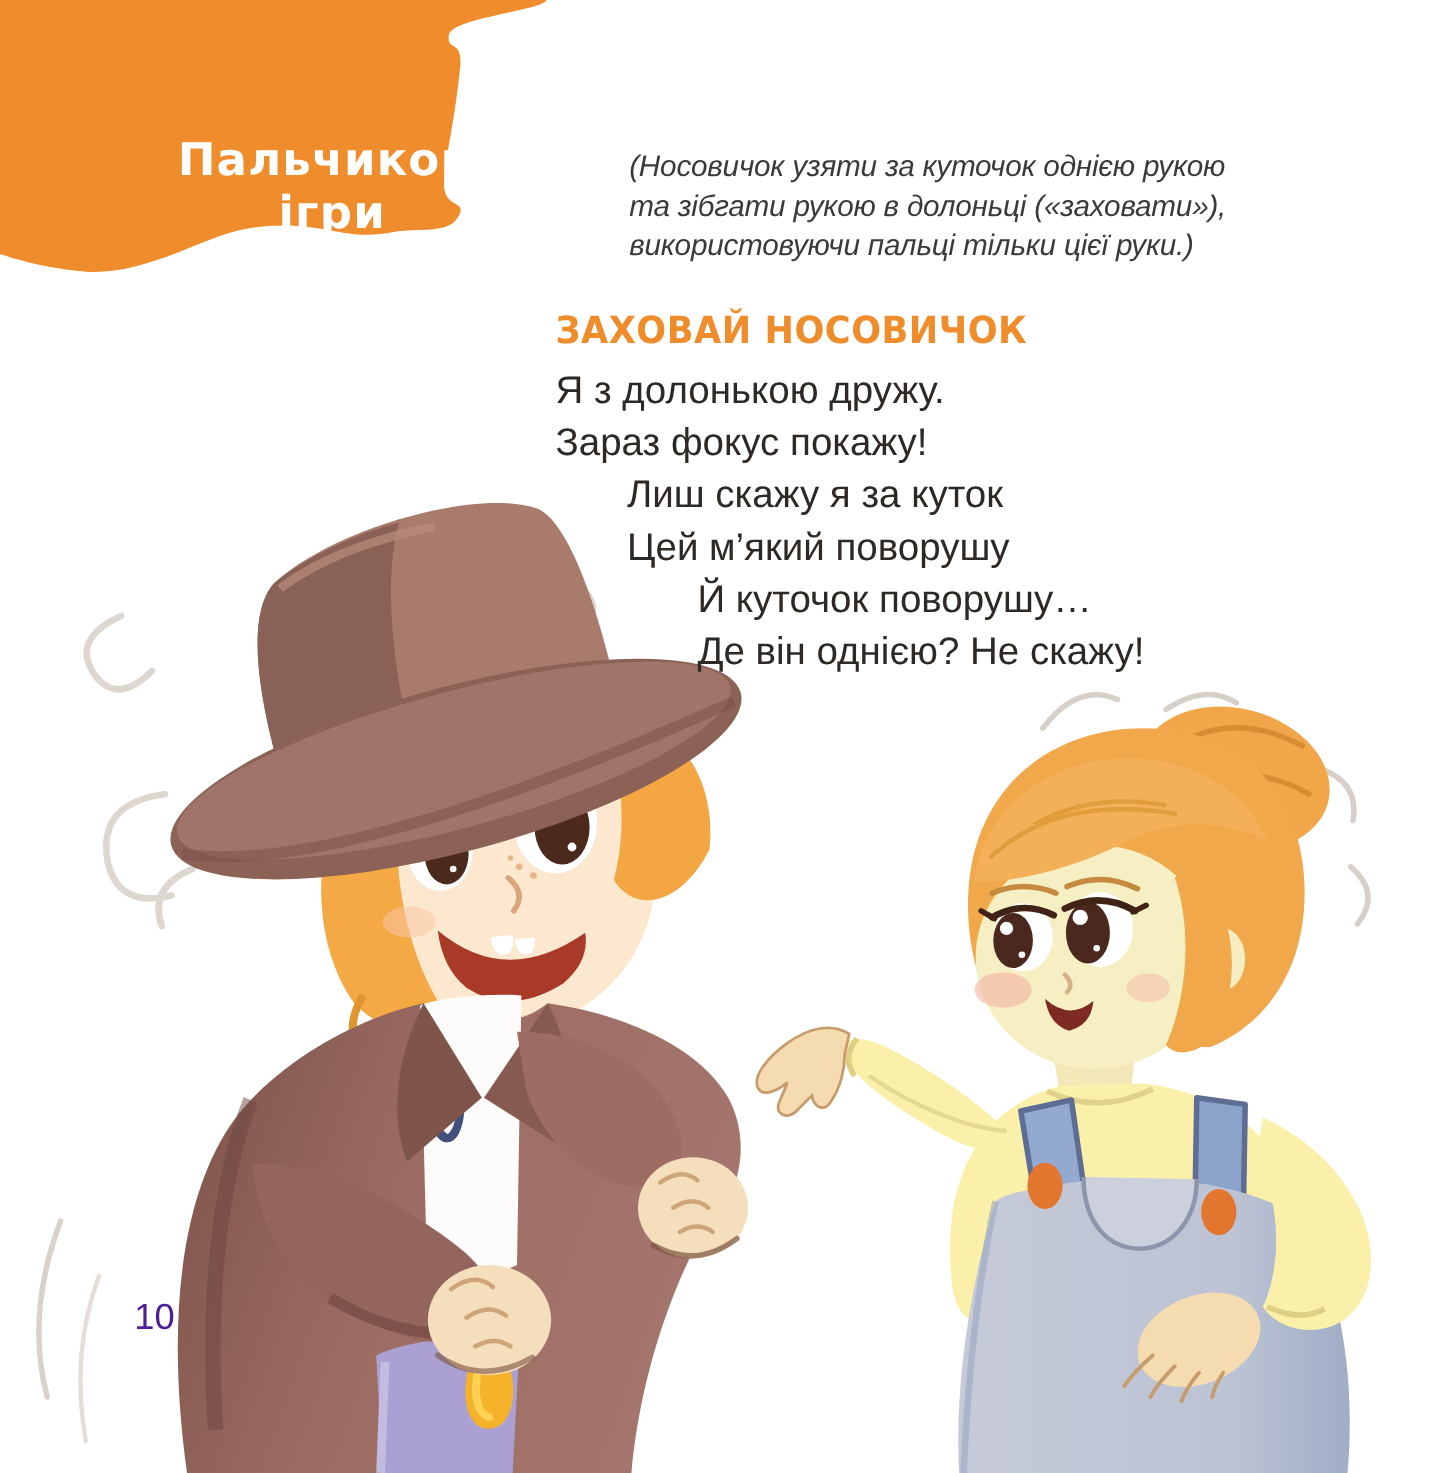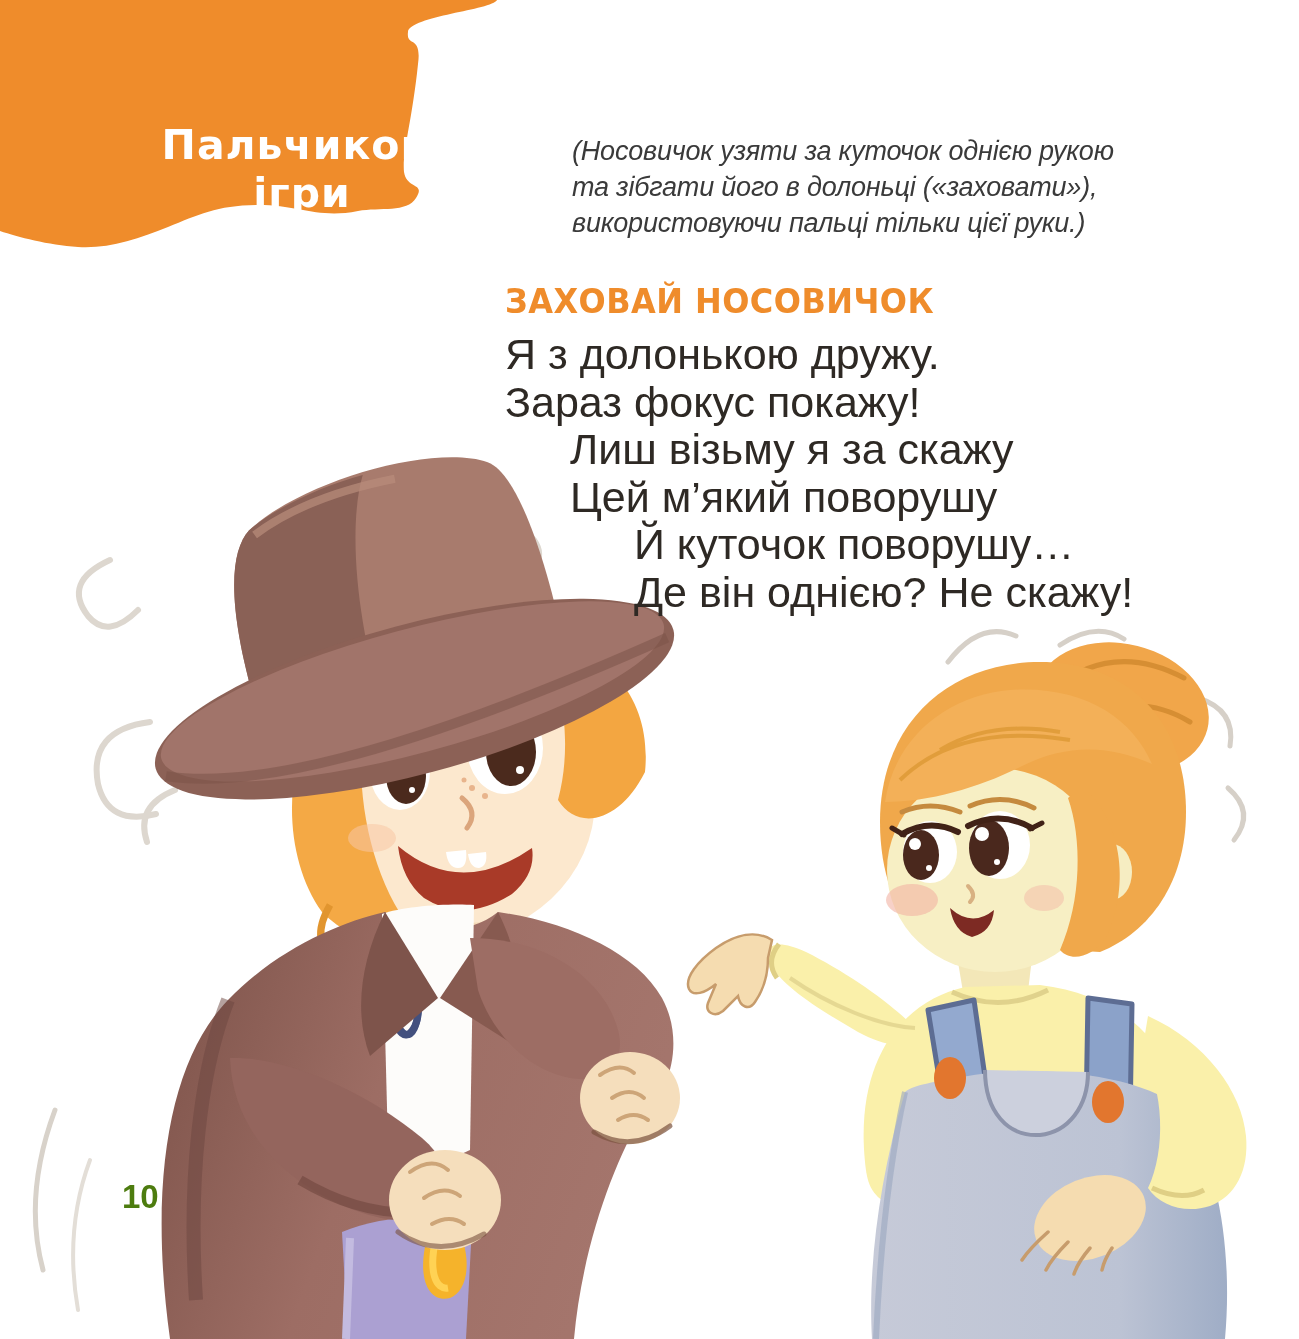--- a/index.html
+++ b/index.html
@@ -26,27 +26,27 @@
   }
   .poem-title{
     position:absolute;left:505px;top:281px;z-index:2;margin:0;
     font-family:"DejaVu Sans", sans-serif;
     font-weight:bold;font-size:34px;color:#ef8c2b;
     letter-spacing:0.5px;
     transform:scaleX(.94);transform-origin:left top;
   }
   .poem{
     position:absolute;left:505px;top:331px;z-index:2;
-    font-size:43px;line-height:47.5px;color:#2e2924;
+    font-size:35px;line-height:47.5px;color:#2e2924;
   }
   .poem .line.ind1{margin-left:65px;}
   .poem .line.ind2{margin-left:129px;}
   .page-number{
     position:absolute;left:122px;top:1178px;z-index:2;
-    font-size:33px;font-weight:bold;color:#4d7c0f;
+    font-size:33px;font-weight:normal;color:#4c1d95;
   }
 </style>
 </head>
 <body>
 
 <div class="page">
 
   <svg class="art" viewBox="0 0 1299 1339" aria-hidden="true">
     <defs>
       <linearGradient id="hatG" x1="0" y1="0" x2="1" y2="1">
@@ -265,30 +265,30 @@
         <ellipse cx="1044" cy="898" rx="20" ry="13" fill="#f2b3a4" opacity="0.45"></ellipse>
         <path d="M950,908 Q972,928 994,910 Q992,932 972,937 Q954,932 950,908 Z" fill="#7d2a23"></path>
       </g>
     </g>
   </svg>
 
   <div class="section-label">Пальчикові ігри</div>
 
   <div class="instruction">
     <div>(Носовичок узяти за куточок однією рукою</div>
-    <div>та зібгати його в долоньці («заховати»),</div>
+    <div>та зібгати рукою в долоньці («заховати»),</div>
     <div>використовуючи пальці тільки цієї руки.)</div>
   </div>
 
   <h2 class="poem-title">ЗАХОВАЙ НОСОВИЧОК</h2>
 
   <div class="poem">
     <div class="line">Я з долонькою дружу.</div>
     <div class="line">Зараз фокус покажу!</div>
-    <div class="line ind1">Лиш візьму я за скажу</div>
+    <div class="line ind1">Лиш скажу я за куток</div>
     <div class="line ind1">Цей м’який поворушу</div>
     <div class="line ind2">Й куточок поворушу…</div>
     <div class="line ind2">Де він однією? Не скажу!</div>
   </div>
 
   <div class="page-number">10</div>
 
 </div>
 
 </body></html>

